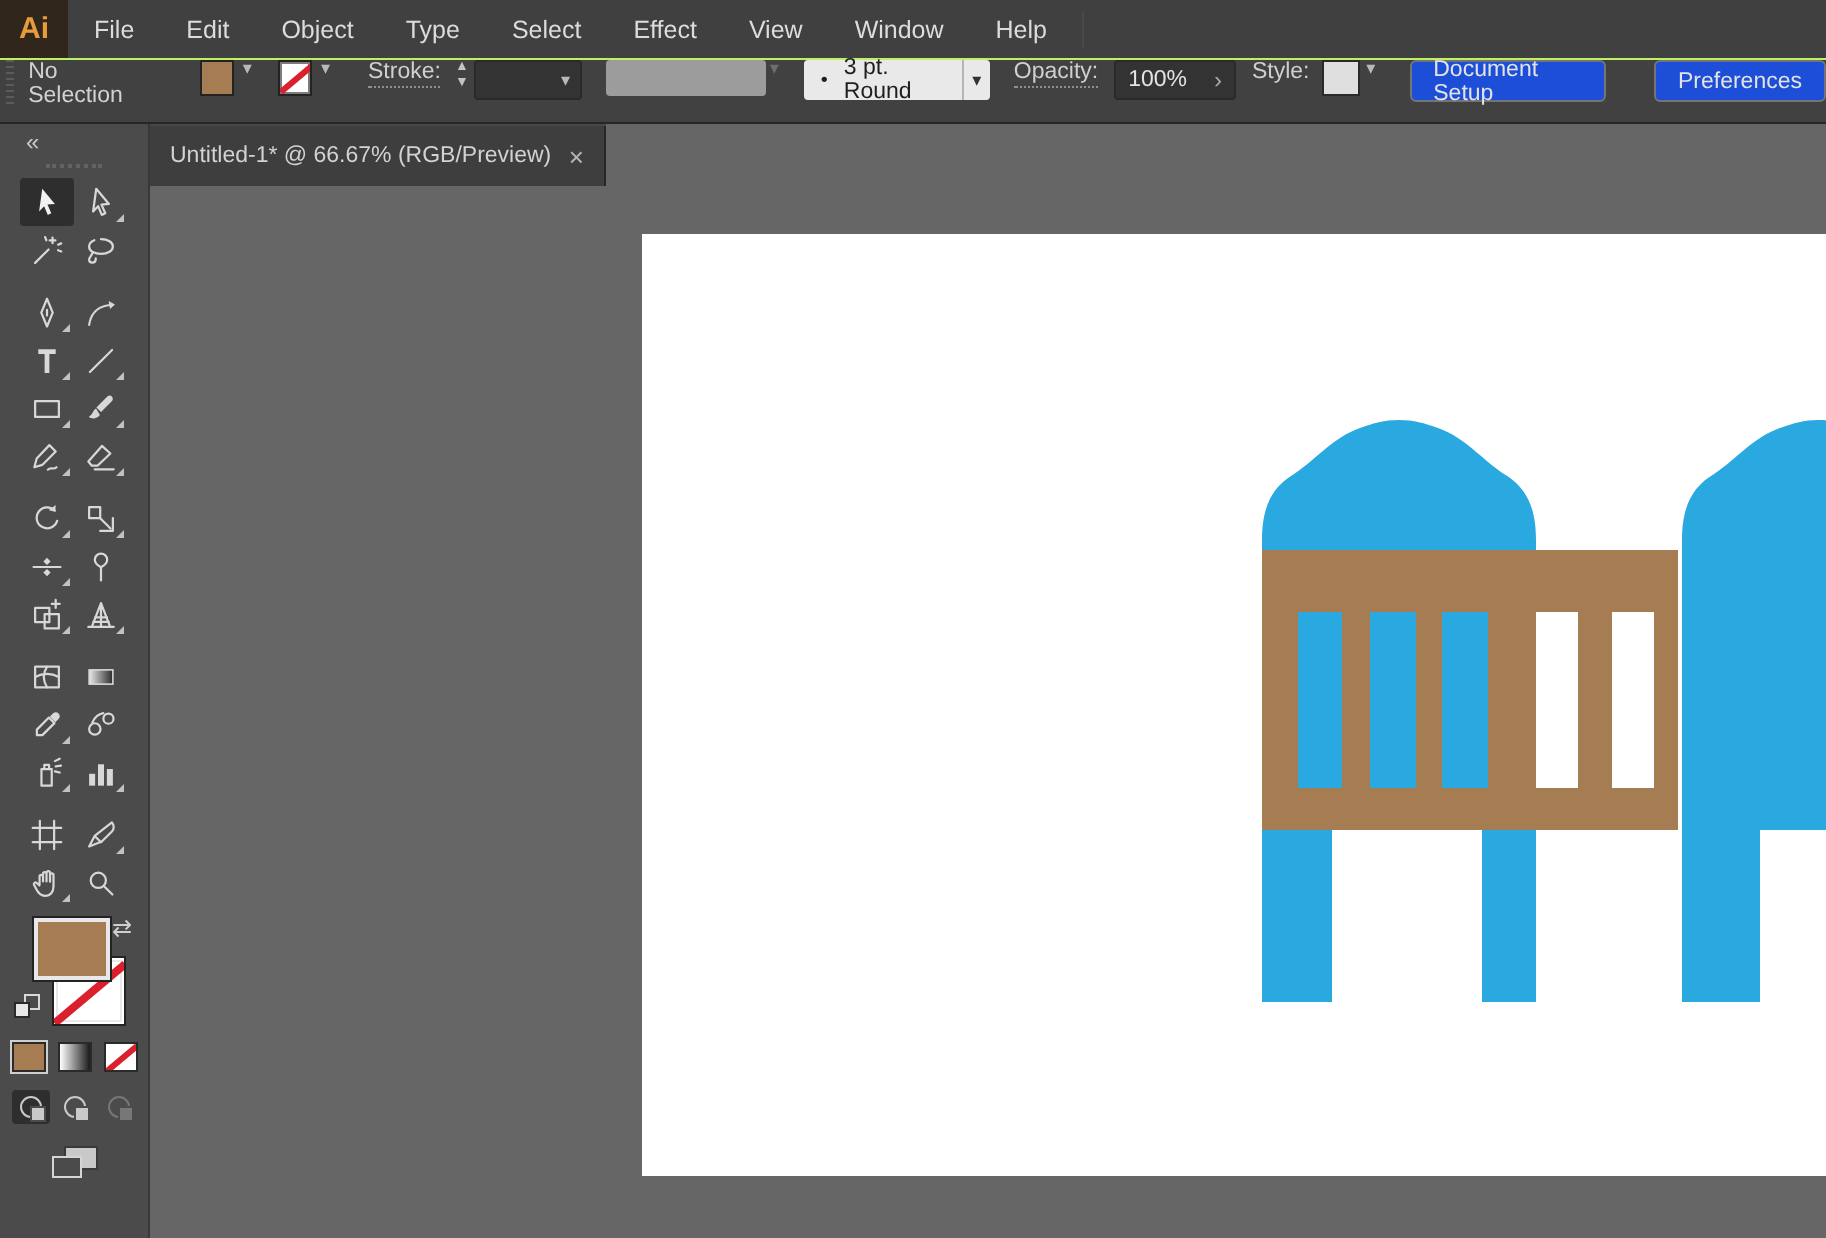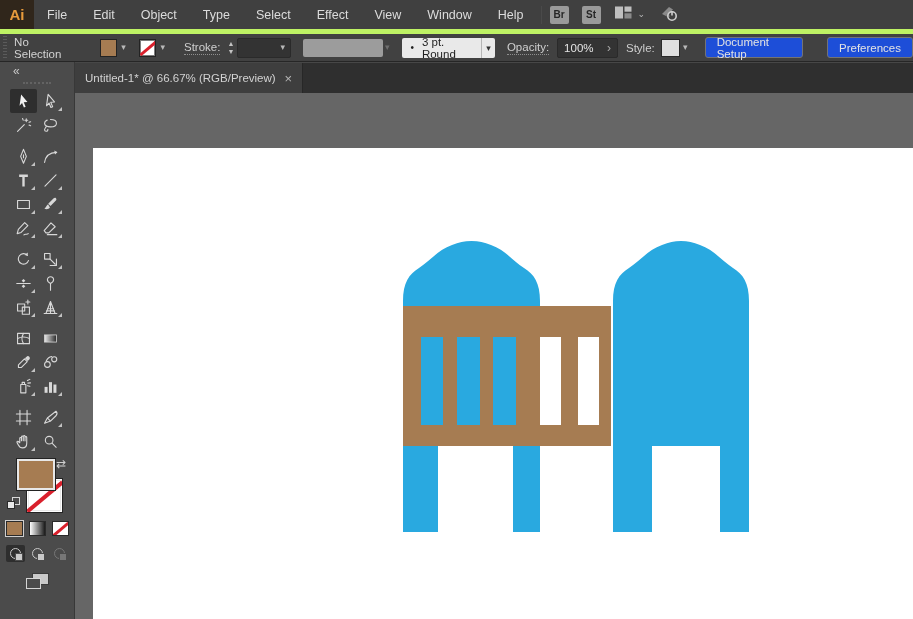--- a/index.html
+++ b/index.html
@@ -12,22 +12,22 @@
           font-weight:bold; font-size:15px; }
   .menus { display:flex; align-items:center; height:100%; }
   .menu-item { padding:0 13px; font-size:12.5px; color:#DCDCDC; height:100%; display:flex; align-items:center;text-align:center; }
   .mb-sep { width:1px; height:18px; background:#2C2C2C; border-right:1px solid #4A4A4A; margin:0 8px 0 4px; }
   .mb-right { display:flex; align-items:center; gap:13px; }
   .sq-btn { width:19px; height:18px; background:#9A9A9A; color:#262626; font-size:10px; font-weight:bold;
             border-radius:2px; display:flex; align-items:center; justify-content:center; }
   .chev { color:#B9B9B9; font-size:9px; line-height:1; }
 
   
-  .controlbar { height:33px; background:#414141; border-top:5px solid #bef264; border-bottom:1px solid #262626;
-                display:flex; align-items:center; font-size:11.5px; color:#CFCFCF; }
+  .controlbar { height:33px; background:#414141; border-top:1px solid #bef264; border-bottom:1px solid #262626;
+                display:flex; align-items:flex-start; font-size:11.5px; color:#CFCFCF; }
   .cb-grip { width:7px; height:24px; margin-left:2px;
              background-image:repeating-linear-gradient(#5B5B5B 0 1px, transparent 1px 3px);
              background-size:4px 100%; background-repeat:no-repeat; background-position:center; }
   .chip { width:20px; height:18px; border:1px solid #232323; outline:1px solid #7C7C7C; outline-offset:-2px;
           position:relative; overflow:hidden; background:#fff; }
   .diag { position:absolute; left:-15%; top:46%; width:130%; height:3px; transform:rotate(-40deg); }
   .label-link { border-bottom:1px dotted #8F8F8F; padding-bottom:1px; }
   .stepper { display:flex; flex-direction:column; gap:1px; font-size:7px; color:#C3C3C3; line-height:1; }
   .dd-dark { background:#333; border:1px solid #2A2A2A; border-radius:2px; height:20px; display:flex;
              align-items:center; color:#E3E3E3; }
@@ -70,21 +70,21 @@
   .mode-tile.active { background:#2E2E2E; }
   .mode-glyph { width:11px; height:11px; border:1.5px solid #C9C9C9; border-radius:50%; position:relative; }
   .mode-glyph::after { content:""; position:absolute; right:-3px; bottom:-3px; width:6px; height:6px;
                        background:#C9C9C9; border:1px solid #4B4B4B; }
   .mode-tile.dim .mode-glyph { border-color:#777; } .mode-tile.dim .mode-glyph::after { background:#777; }
   .screen-mode { position:absolute; left:26px; width:24px; height:18px; }
   .screen-mode .back { position:absolute; left:6px; top:0; width:17px; height:12px; background:#C9C9C9; border:1px solid #3a3a3a; }
   .screen-mode .front { position:absolute; left:0; top:5px; width:15px; height:11px; background:#4B4B4B; border:1px solid #D5D5D5; }
 
   
-  .workspace { flex:1; display:flex; flex-direction:column; min-width:0;justify-content:space-between; }
+  .workspace { flex:1; display:flex; flex-direction:row; min-width:0;justify-content:space-between; }
   .tabbar { height:31px; background:#2F2F2F; border-top:1px solid #474747; display:flex; }
   .tab { width:228px; background:#3E3E3E; display:flex; align-items:center; padding:0 10px; gap:8px;
          border-right:1px solid #272727; }
   .tab-title { font-size:11.5px; color:#D2D2D2; white-space:nowrap; }
   .tab-close { margin-left:auto; color:#B5B5B5; font-size:13px; line-height:1; }
   .canvas { flex:1; position:relative; background:#666; overflow:hidden; }
   .artboard { position:absolute; left:18px; top:55px; width:820px; height:471px; background:#FFFFFF; }
   .artwork { position:absolute; left:0; top:0; }
 </style>
 </head>
@@ -97,42 +97,20 @@
       <div class="menu-item">Edit</div>
       <div class="menu-item">Object</div>
       <div class="menu-item">Type</div>
       <div class="menu-item">Select</div>
       <div class="menu-item">Effect</div>
       <div class="menu-item">View</div>
       <div class="menu-item">Window</div>
       <div class="menu-item">Help</div>
     </div>
   <div class="mb-sep"></div>
-  <div class="mb-right">
-    <div class="sq-btn">Br</div>
-    <div class="sq-btn">St</div>
-    <div style="display:flex;align-items:center;gap:5px;">
-      <span>
-        <svg width="19" height="15" viewBox="0 0 19 15">
-            <rect x="1" y="1.5" width="8" height="12" fill="#BFBFBF"></rect>
-            <rect x="10.5" y="1.5" width="7" height="5.2" fill="#BFBFBF"></rect>
-            <rect x="10.5" y="8.3" width="7" height="5.2" fill="#8B8B8B"></rect>
-          </svg>
-      </span>
-      <span class="chev">⌄</span>
-    </div>
-    <span>
-      <svg width="24" height="20" viewBox="0 0 24 20">
-          <path d="M4 11l7-7 4 2.5-6 7z" fill="#8A8A8A"></path>
-          <path d="M7 12l4-1 1 3z" fill="#6F6F6F"></path>
-          <circle cx="14" cy="13" r="4.2" fill="none" stroke="#CFCFCF" stroke-width="1.6"></circle>
-          <path d="M14 8.2v4.2" stroke="#CFCFCF" stroke-width="1.6"></path>
-        </svg>
-    </span>
-  </div>
 </div>
 
 <div class="controlbar">
   <div class="cb-grip"></div>
   <span style="margin-left:6px;color:#D2D2D2;">No Selection</span>
 
   <div class="chip" style="margin-left:29px;">
     <div style="position: absolute; inset: 0px; background-color: rgb(166, 124, 82);"></div>
   </div>
   <span class="chev" style="margin-left:4px;font-size:9px;">▾</span>

